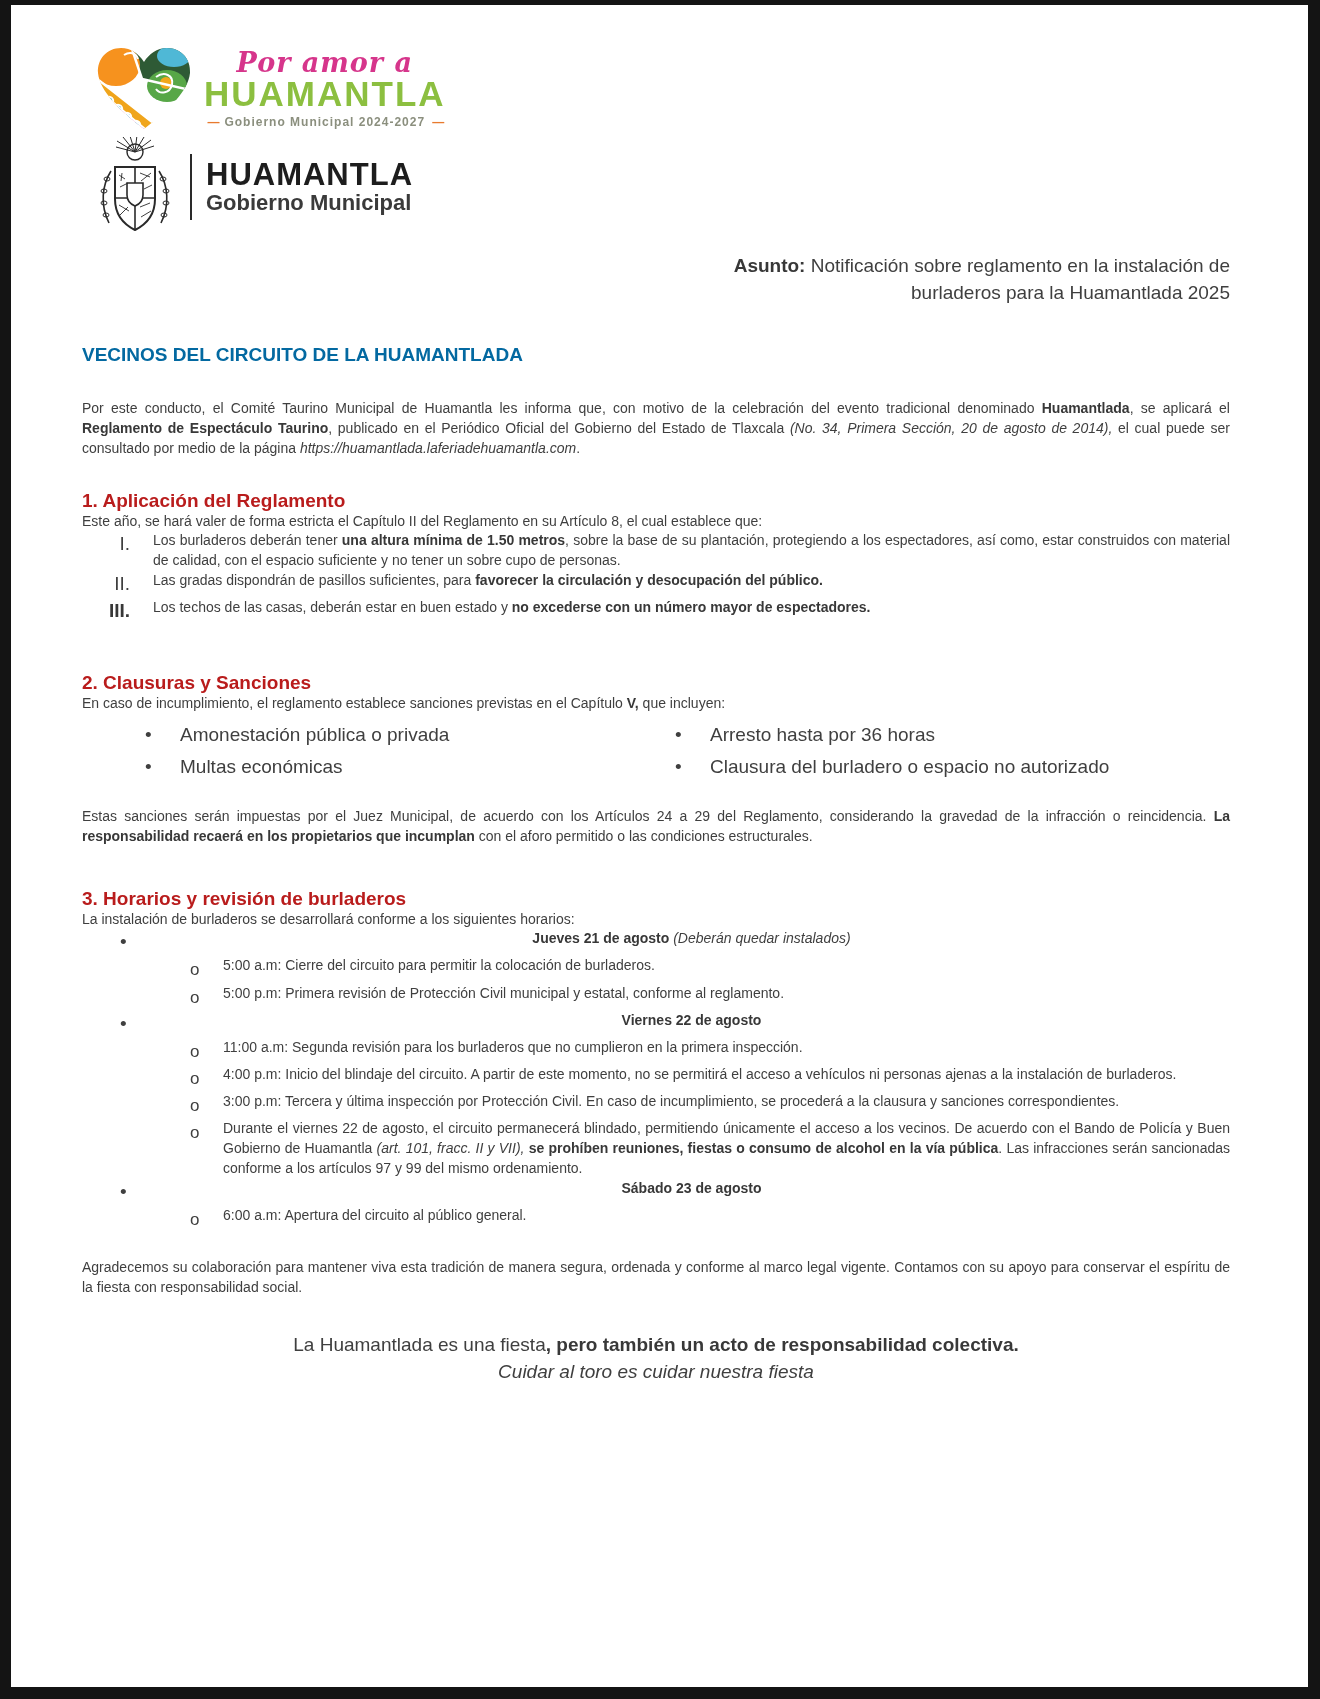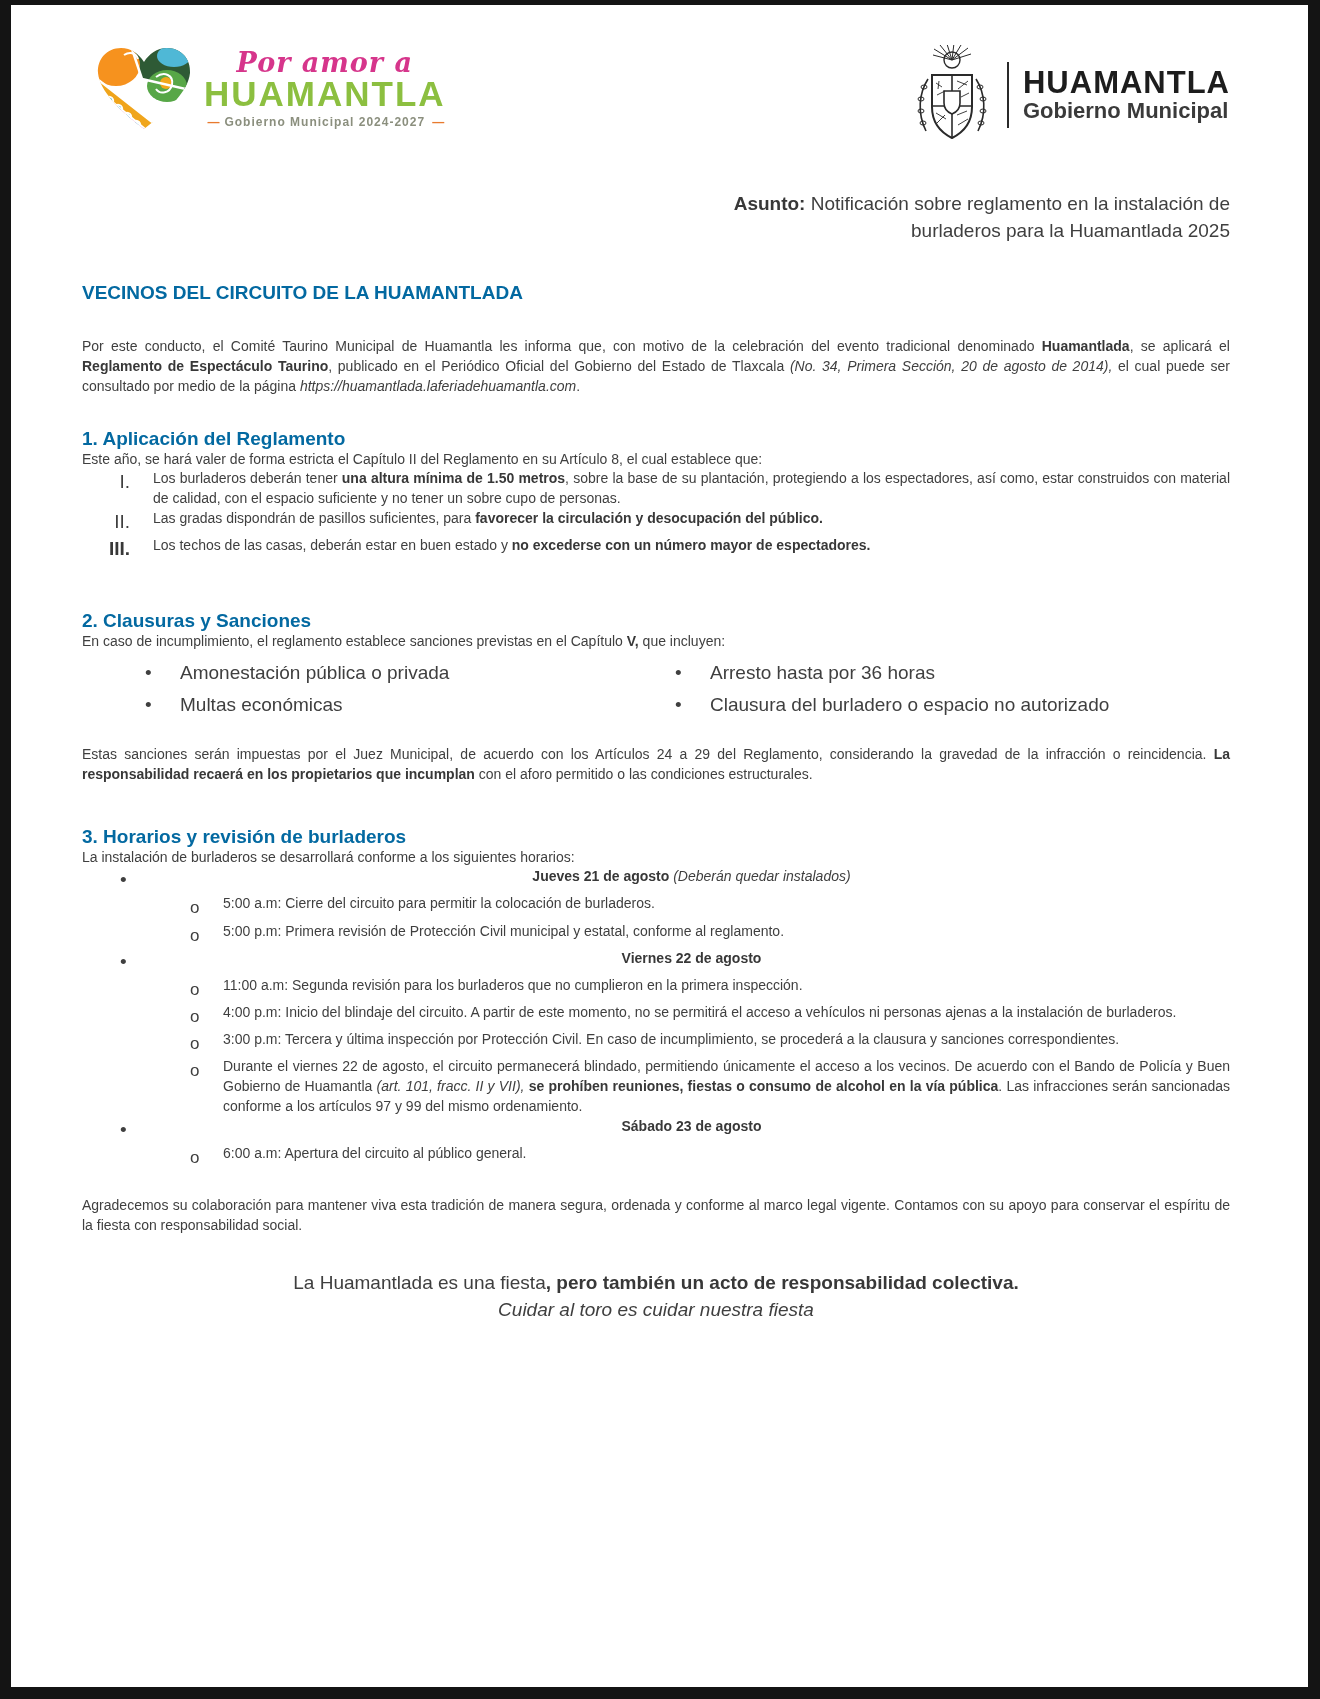--- a/index.html
+++ b/index.html
@@ -12,21 +12,21 @@
   }
   .page {
     position:absolute;
     left:11px; top:5px; right:12px; bottom:12px;
     background:#ffffff;
     color:#3f3f3f;
   }
   .content { padding:38px 78px 0 71px; }
 
   
-  .header-row { display:flex; justify-content:space-between; align-items:flex-start; margin-left:12px; }
+  .header-row { display:flex; justify-content:space-between; align-items:flex-start; margin-left:12px;flex-direction:column; }
   .logo-left { display:flex; align-items:center; gap:10px; }
   .logo-left-text { display:flex; flex-direction:column; align-items:center; }
   .logo-tagline {
     font-family:"DejaVu Serif", serif;
     font-style:italic; font-weight:700;
     font-size:27px; line-height:1; letter-spacing:1px;
   }
   .logo-wordmark-left {
     font-size:35px; font-weight:800; letter-spacing:2px; line-height:1.05;
   }
@@ -38,30 +38,30 @@
   .logo-subline .dash { font-weight:700; letter-spacing:-2px; }
 
   .logo-right { display:flex; align-items:center; gap:14px; margin-top:2px; }
   .crest-divider { width:2px; height:66px; background:#2a2a2a; }
   .logo-right-text { display:flex; flex-direction:column; }
   .logo-wordmark-right { font-size:31px; font-weight:800; letter-spacing:1px; color:#1d1d1d; line-height:1.05; }
   .logo-subright { font-size:22px; font-weight:600; color:#3a3a3a; line-height:1.1; }
 
   .date-line { text-align:right; font-size:19px; margin-top:14px; }
   .subject-block {
-    margin-left:auto; margin-top:46px; width:520px;
+    margin-left:auto; margin-top:16px; width:520px;
     text-align:right; font-size:19px; line-height:1.42;
   }
 
   
   .b { font-weight:700; color:#383838; }
   .i { font-style:italic; }
   .body-text { font-size:14px; line-height:1.42; }
   .justify { text-align:justify; }
-  .section-title { font-size:19px; font-weight:700; color:#0369a1; }
+  .section-title { font-size:19px; font-weight:700; color:#b91c1c; }
 
   .recipient { margin-top:37px; }
   .recipient-line1 { font-size:19px; font-weight:700; color:#0369a1; }
   .recipient-line2 { font-size:19px; letter-spacing:6px; margin-top:5px; }
 
   .intro { margin-top:33px; }
 
   
   .sec1 { margin-top:31px; }
   .roman-item { display:flex; margin-top:0; }

